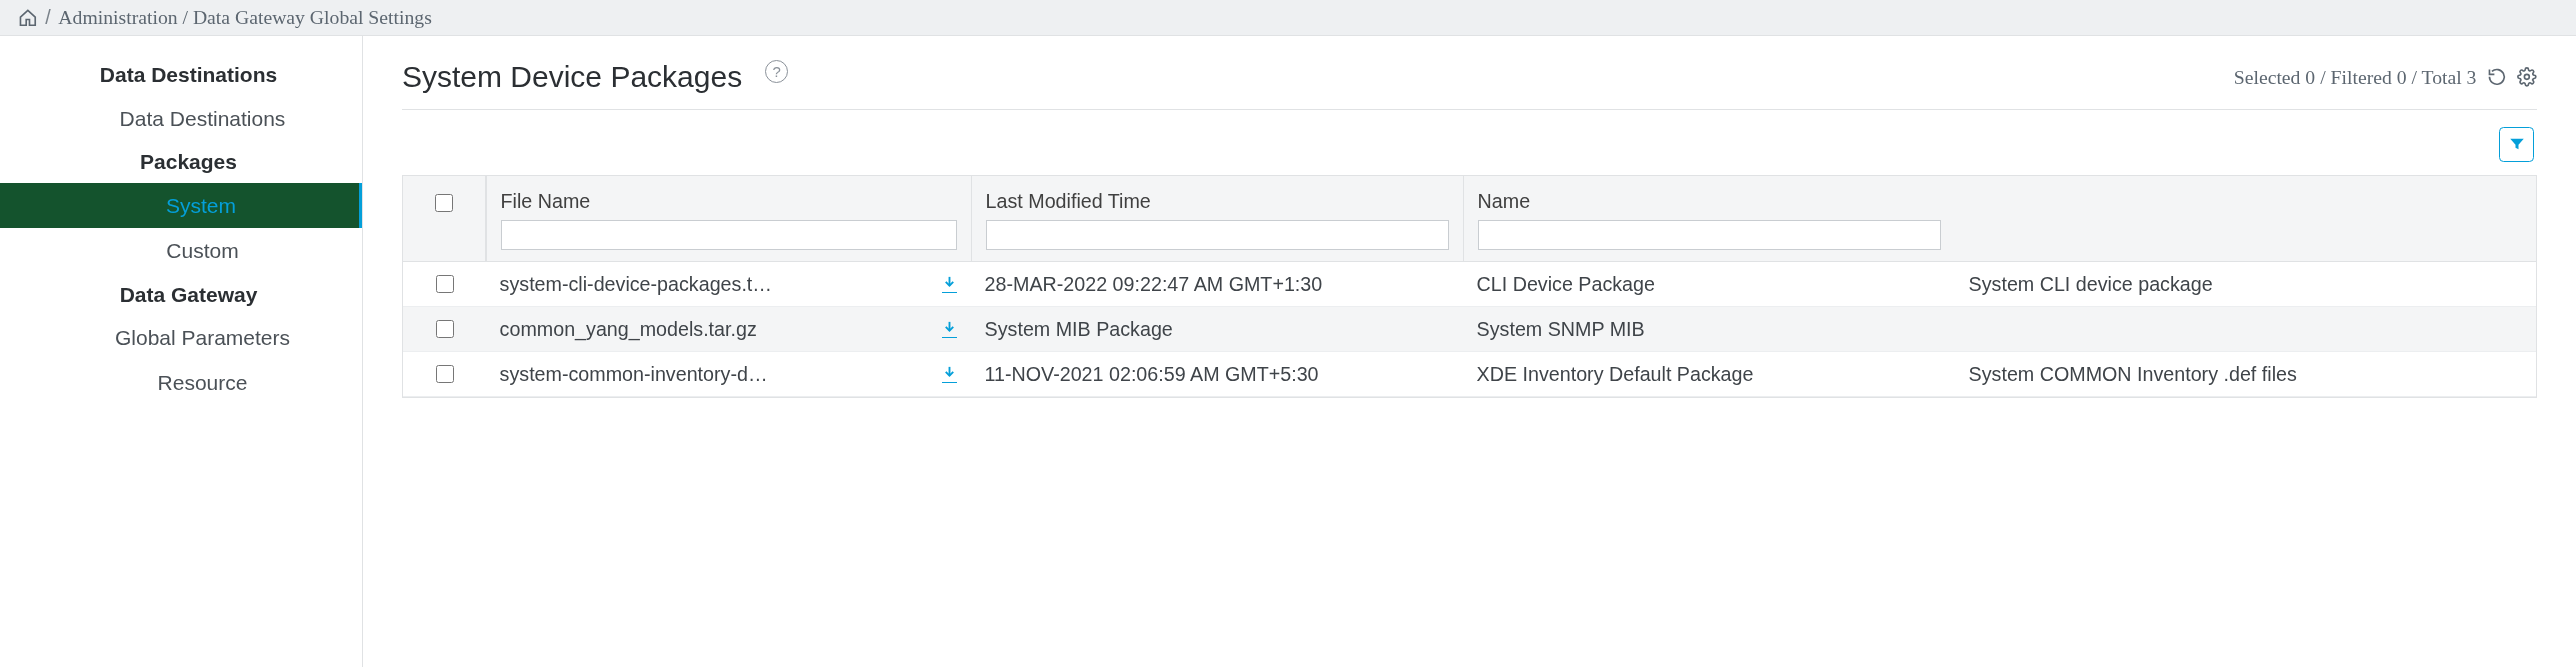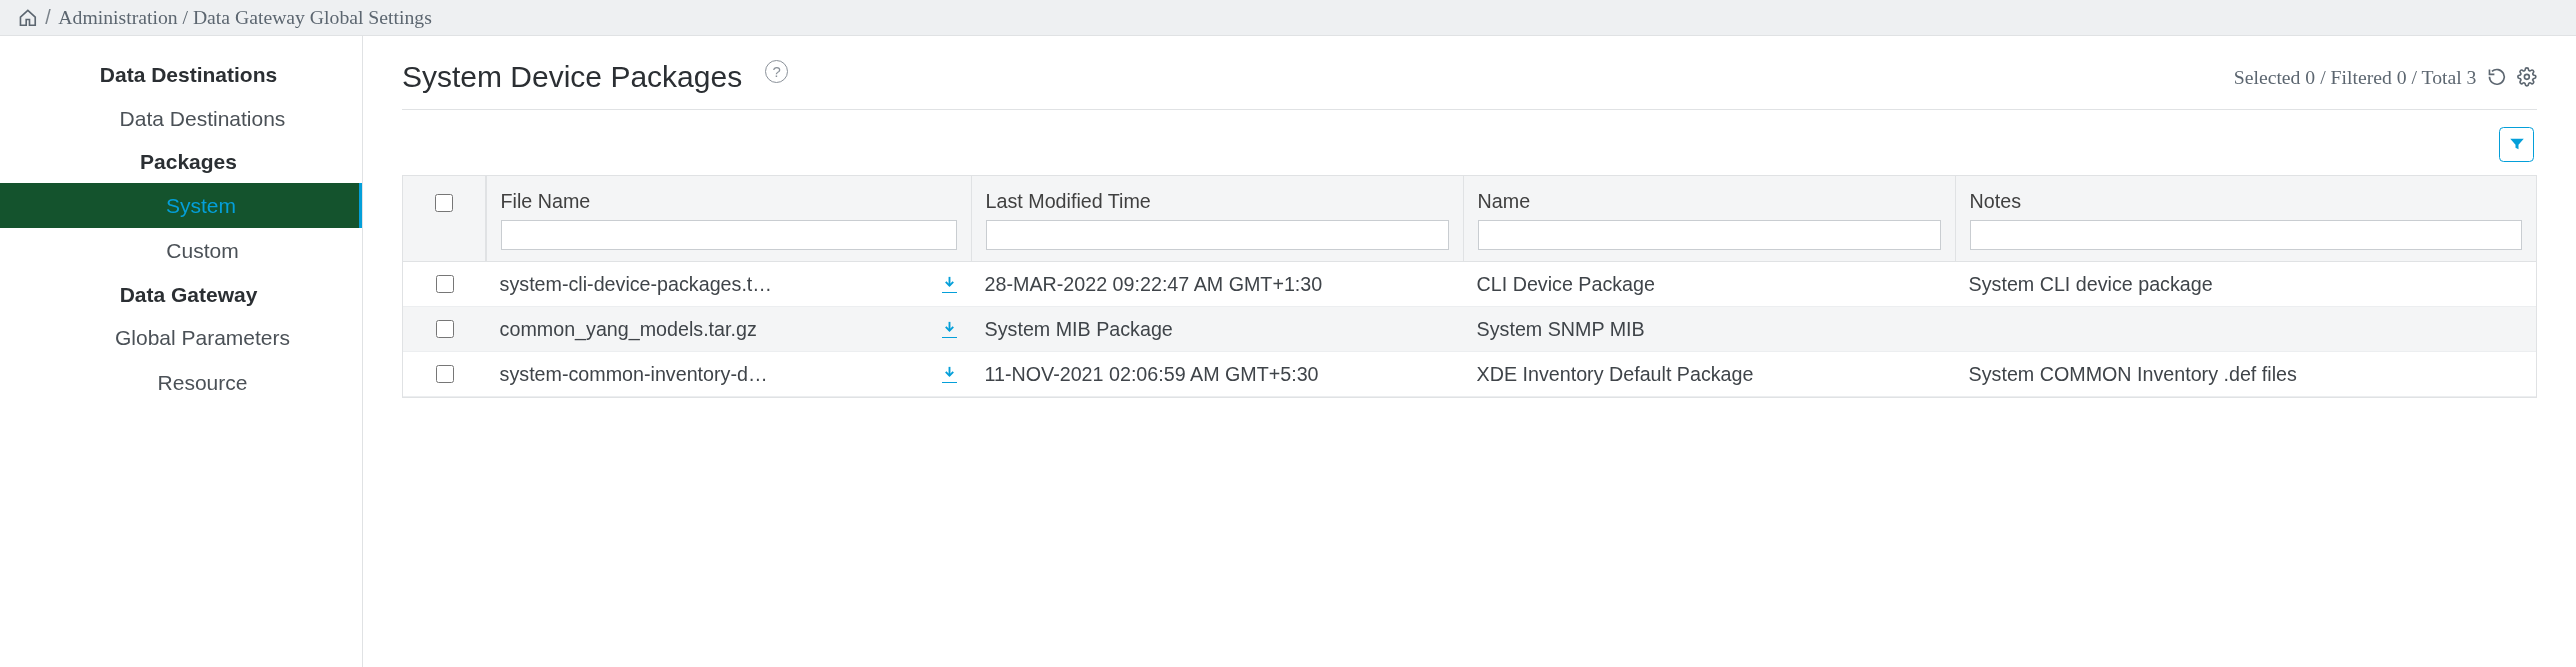--- a/index.html
+++ b/index.html
@@ -257,26 +257,20 @@
             <span class="th-label">Last Modified Time</span>
             <input type="text" value="" style="">
           </div>
         </div>
         <div class="th col-type">
           <div class="th-inner">
             <span class="th-label">Name</span>
             <input type="text" value="" style="">
           </div>
         </div>
-        <div class="th col-notes">
-          <div class="th-inner">
-            <span class="th-label">Notes</span>
-            <input type="text" value="" style="">
-          </div>
-        </div>
       </div>
 
       <div class="tbody">
 
         <div class="tr">
           <div class="td col-check">
             <input type="checkbox" class="row-checkbox" style="">
           </div>
           <div class="td col-file">
               <div class="td-inner">

